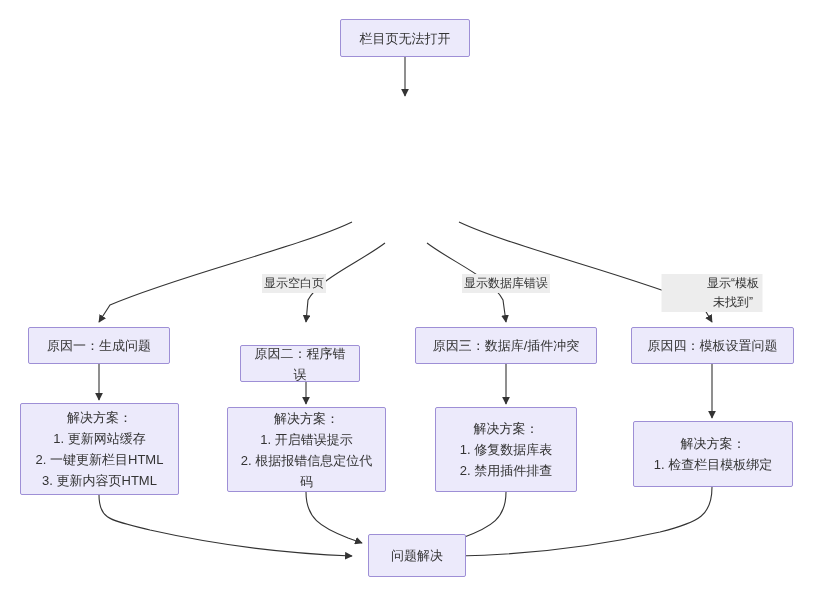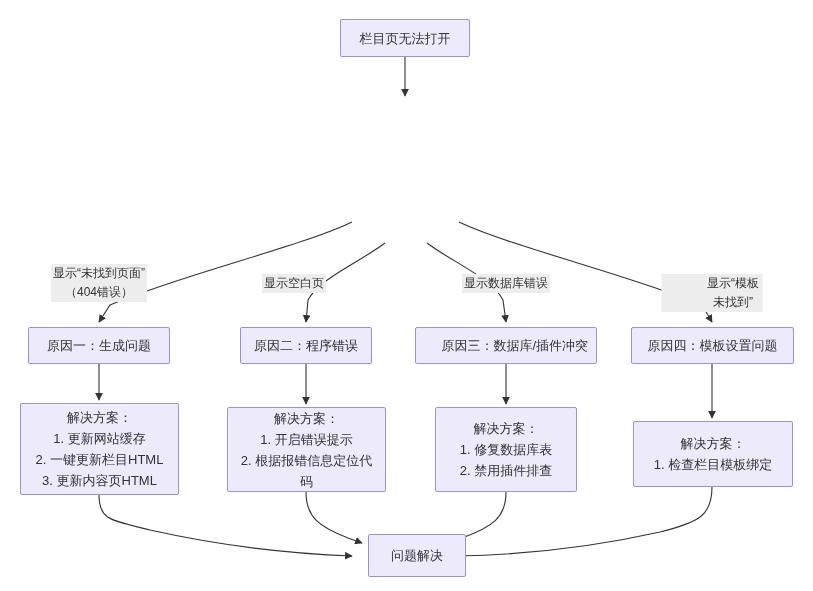--- a/index.html
+++ b/index.html
@@ -106,33 +106,31 @@
     <path class="edge-path" d="M 306,492 C 306,518 320,527 348,538 L 362,543" marker-end="url(#arrow)"></path>
     <path class="edge-path" d="M 506,492 C 506,518 492,527 462,538 L 448,543" marker-end="url(#arrow)"></path>
     <path class="edge-path" d="M 712,487 C 712,515 700,522 660,532 C 580,550 510,555 458,556" marker-end="url(#arrow)"></path>
   </svg>
 
   <div class="node-box" style="left:340px; top:19px; width:130px; height:38px;">
     <span>栏目页无法打开</span>
   </div>
 
 
-  <div class="edge-label" style="left:99px; top:264px;">显示“未找到页面”
-（404错误）</div>
   <div class="edge-label" style="left:294px; top:274px;text-align:right;">显示空白页</div>
   <div class="edge-label" style="left:506px; top:274px;">显示数据库错误</div>
   <div class="edge-label" style="left:712px; top:274px;padding-left:44px;">显示“模板未找到”</div>
 
   <div class="node-box" style="left:28px; top:327px; width:142px; height:37px;">
     <span>原因一：生成问题</span>
   </div>
-  <div class="node-box" style="left:240px; top:327px; width:132px; height:37px;">
+  <div class="node-box" style="left:240px; top:345px; width:120px; height:37px;">
     <span>原因二：程序错误</span>
   </div>
-  <div class="node-box" style="left:415px; top:327px; width:182px; height:37px;justify-content:flex-end;">
+  <div class="node-box" style="left:415px; top:327px; width:182px; height:37px;">
     <span>原因三：数据库/插件冲突</span>
   </div>
   <div class="node-box" style="left:631px; top:327px; width:163px; height:37px;">
     <span>原因四：模板设置问题</span>
   </div>
 
   <div class="node-box" style="left:20px; top:403px; width:159px; height:92px;">
     <span>解决方案：
 1. 更新网站缓存
 2. 一键更新栏目HTML

